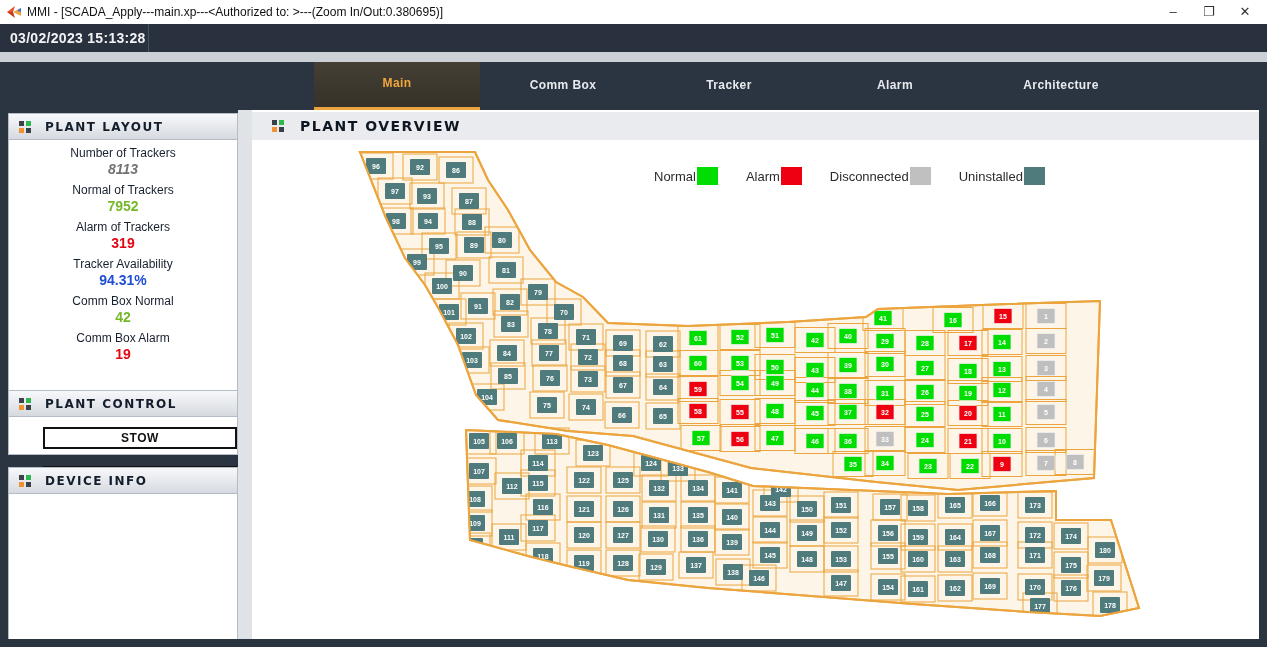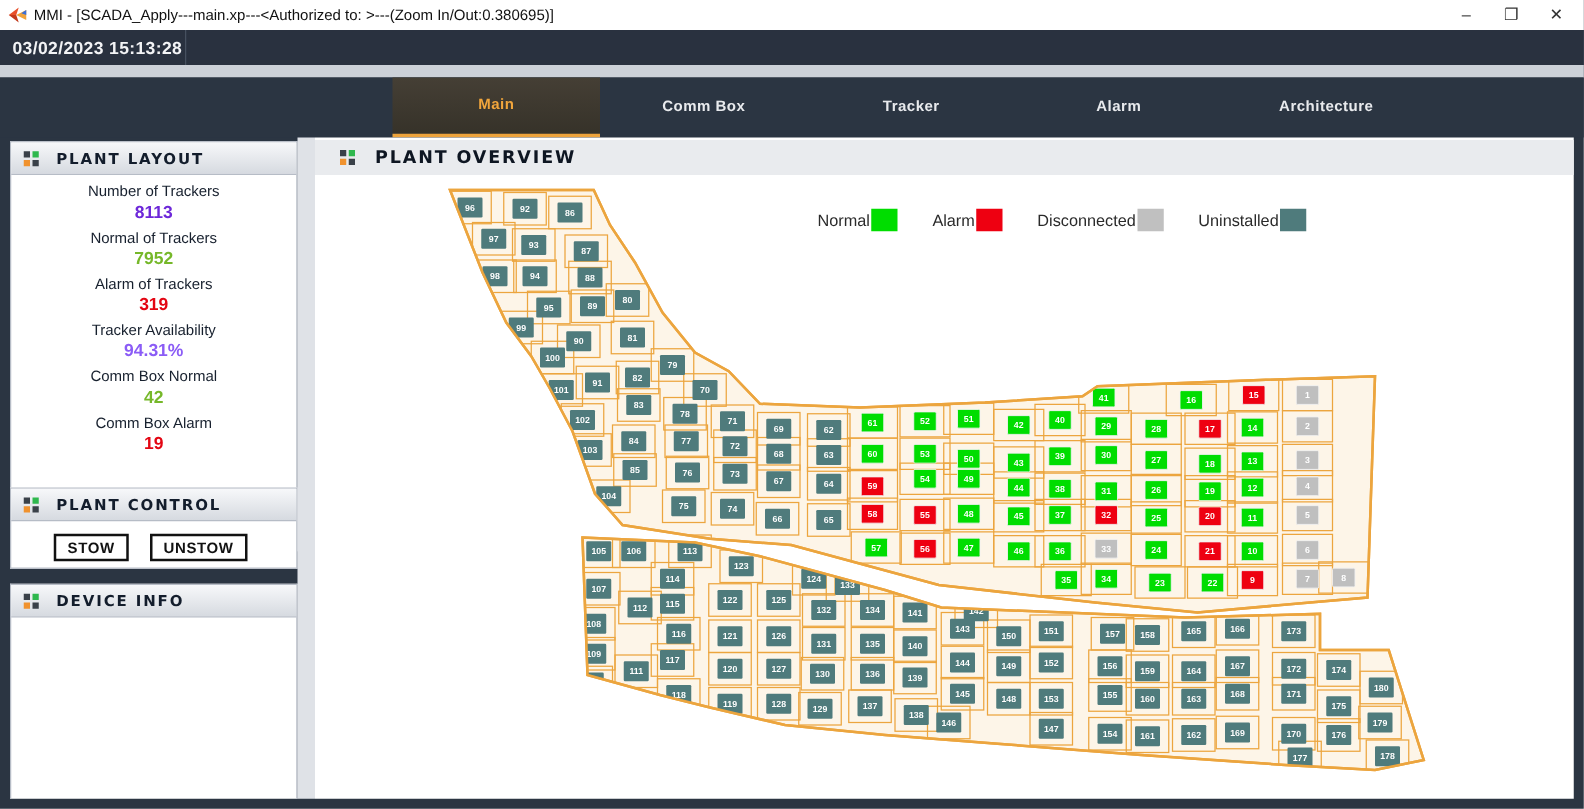--- a/index.html
+++ b/index.html
@@ -39,21 +39,21 @@
   .panel-hd .hd-title { font-family:"DejaVu Sans", sans-serif; font-size:12px; font-weight:bold; color:#131d2c; letter-spacing:1.5px; margin-left:14px; }
   .sq-icon { width:12px; height:12px; display:grid; grid-template-columns:5px 5px; grid-template-rows:5px 5px; gap:2px; }
   .sq-icon i { display:block; }
   .sq-icon .c1{ background:#3a4149; } .sq-icon .c2{ background:#2fb84e; }
   .sq-icon .c3{ background:#f0922e; } .sq-icon .c4{ background:#3a4149; }
 
   .stat { text-align:center; margin-top:6px; }
   .stat-label { font-size:12px; color:#17202e; }
   .stat-value { font-size:14px; font-weight:bold; margin-top:1px; }
 
-  .btnrow { display:flex; padding:10px 0 0 34px; gap:17px; }
+  .btnrow { display:flex; padding:10px 0 0 34px; gap:17px;flex-direction:column; }
   .ctl-btn { background:#ffffff; border:2px solid #111; padding:2px 9px; font-size:12px; font-weight:bold;
              color:#111; letter-spacing:.5px; font-family:"Liberation Sans", sans-serif; cursor:default; }
 
   .dev-field-label { font-size:12px; color:#17202e; margin:0 0 0 20px; }
   .dev-field-value { font-size:15px; font-weight:bold; color:#000; text-align:center; margin-top:8px; }
 
   .main-hd { position:absolute; left:0; top:2px; width:1007px; height:28px; background:#e9ebee;
              display:flex; align-items:center; padding-left:20px; }
   .main-hd .hd-title { font-family:"DejaVu Sans", sans-serif; font-size:14px; font-weight:bold; color:#0e1622; letter-spacing:1.5px; margin-left:16px; }
 
@@ -111,33 +111,33 @@
               <i class="c1"></i>
               <i class="c2"></i>
               <i class="c3"></i>
               <i class="c4"></i>
             </span>
           <span class="hd-title">PLANT LAYOUT</span>
         </div>
         <div id="stats">
             <div class="stat">
               <div class="stat-label">Number of Trackers</div>
-              <div class="stat-value" style="color: #6d28d9;">8113</div>
+              <div class="stat-value" style="color: #737373; font-style: italic;">8113</div>
             </div>
             <div class="stat">
               <div class="stat-label">Normal of Trackers</div>
               <div class="stat-value" style="color: rgb(118, 184, 42);">7952</div>
             </div>
             <div class="stat">
               <div class="stat-label">Alarm of Trackers</div>
               <div class="stat-value" style="color: rgb(227, 6, 19);">319</div>
             </div>
             <div class="stat">
               <div class="stat-label">Tracker Availability</div>
-              <div class="stat-value" style="color: #8b5cf6;">94.31%</div>
+              <div class="stat-value" style="color: #1d4ed8;">94.31%</div>
             </div>
             <div class="stat">
               <div class="stat-label">Comm Box Normal</div>
               <div class="stat-value" style="color: rgb(118, 184, 42);">42</div>
             </div>
             <div class="stat">
               <div class="stat-label">Comm Box Alarm</div>
               <div class="stat-value" style="color: rgb(227, 6, 19);">19</div>
             </div>
           </div>

